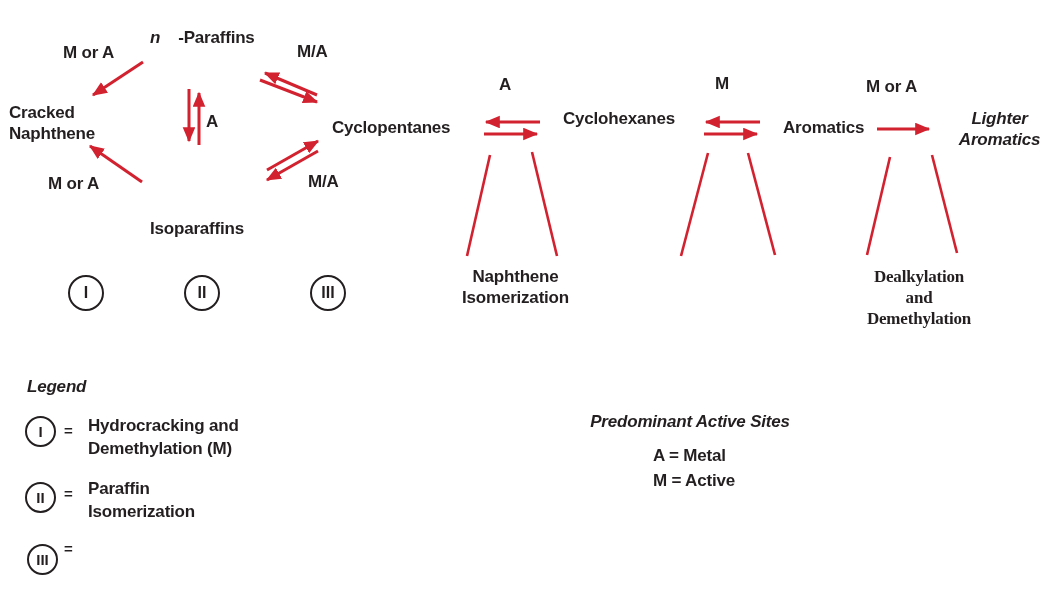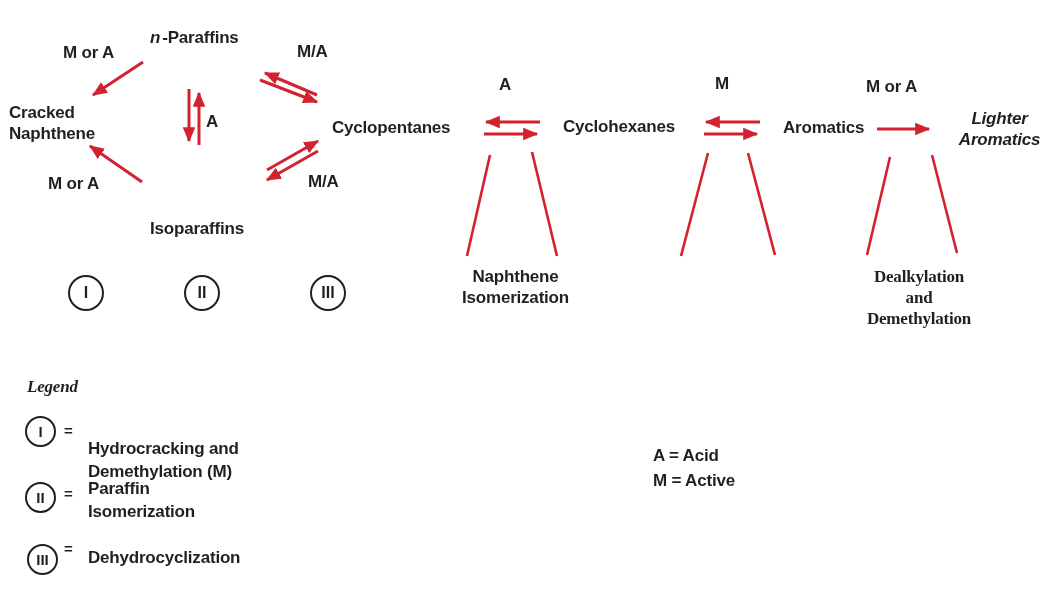--- a/index.html
+++ b/index.html
@@ -46,21 +46,21 @@
     box-sizing: border-box;
   }
   .circle.big { width: 36px; height: 36px; font-size: 16px; }
   .circle.small { width: 31px; height: 31px; font-size: 15px; }
   .eq-sign {
     position: absolute;
     font-size: 15px;
     font-weight: bold;
   }
   .species-prefix { font-style: italic; }
-  .species-rest { margin-left: 2px; }
+  .species-rest { margin-left: 18px; }
 </style>
 </head>
 <body>
 
 <div class="stage">
 
   <svg class="arrows-svg" viewBox="0 0 1046 594" xmlns="http://www.w3.org/2000/svg">
     <defs>
       <marker id="ah" markerWidth="6" markerHeight="4.4" refX="4.6" refY="2.1" orient="auto" markerUnits="strokeWidth">
         <path d="M0,0 L5,2.1 L0,4.2 z" fill="#d2212f"></path>
@@ -102,21 +102,21 @@
     </g>
   </svg>
 
   <div class="lbl" style="left:150px; top:6px;">
     <span class="species-prefix">n</span><span class="species-rest">-Paraffins</span>
   </div>
   <div class="lbl" style="left:9px; top:102px;">Cracked
 Naphthene</div>
   <div class="lbl" style="left:150px; top:218px;">Isoparaffins</div>
   <div class="lbl" style="left:332px; top:117px;">Cyclopentanes</div>
-  <div class="lbl" style="left:563px; top:116px;">Cyclohexanes</div>
+  <div class="lbl" style="left:563px; top:108px;">Cyclohexanes</div>
   <div class="lbl" style="left:783px; top:117px;">Aromatics</div>
   <div class="lbl center" style="left:953px; top:108px; width:93px;font-style:italic;">Lighter
 Aromatics</div>
 
   <div class="lbl" style="left:63px; top:42px;">M or A</div>
   <div class="lbl" style="left:48px; top:173px;">M or A</div>
   <div class="lbl" style="left:206px; top:111px;">A</div>
   <div class="lbl" style="left:297px; top:41px;">M/A</div>
   <div class="lbl" style="left:308px; top:171px;">M/A</div>
   <div class="lbl" style="left:499px; top:74px;">A</div>
@@ -132,38 +132,38 @@
   <div class="circle big" style="left:68px; top:275px;">
       <span>I</span>
     </div>
   <div class="circle big" style="left:184px; top:275px;">
       <span>II</span>
     </div>
   <div class="circle big" style="left:310px; top:275px;">
       <span>III</span>
     </div>
 
-  <div class="lbl italic" style="left:27px; top:376px;font-family:Liberation Serif, serif;">Legend</div>
+  <div class="lbl italic" style="left:27px; top:376px;">Legend</div>
 
   <div class="circle small" style="left:25px; top:416px;">
       <span>I</span>
     </div>
   <span class="eq-sign" style="left:64px; top:422px;">=</span>
-  <div class="lbl" style="left:88px; top:414px; line-height:23px;margin-top:23px;">Hydrocracking and
+  <div class="lbl" style="left:88px; top:414px; line-height:23px;">Hydrocracking and
 Demethylation (M)</div>
 
   <div class="circle small" style="left:25px; top:482px;">
       <span>II</span>
     </div>
   <span class="eq-sign" style="left:64px; top:485px;">=</span>
   <div class="lbl" style="left:88px; top:477px; line-height:23px;">Paraffin
 Isomerization</div>
 
   <div class="circle small" style="left:27px; top:544px;">
       <span>III</span>
     </div>
   <span class="eq-sign" style="left:64px; top:540px;">=</span>
-  <div class="lbl" style="left:88px; top:547px;">Dehydrocyclization</div>
 
-  <div class="lbl" style="left:653px; top:445px;">A = Acid</div>
+  <div class="lbl italic" style="left:585px; top:411px; width:210px; text-align:center;">Predominant Active Sites</div>
+  <div class="lbl" style="left:653px; top:445px;">A = Metal</div>
   <div class="lbl" style="left:653px; top:470px;">M = Active</div>
 
 </div>
 
 </body></html>

